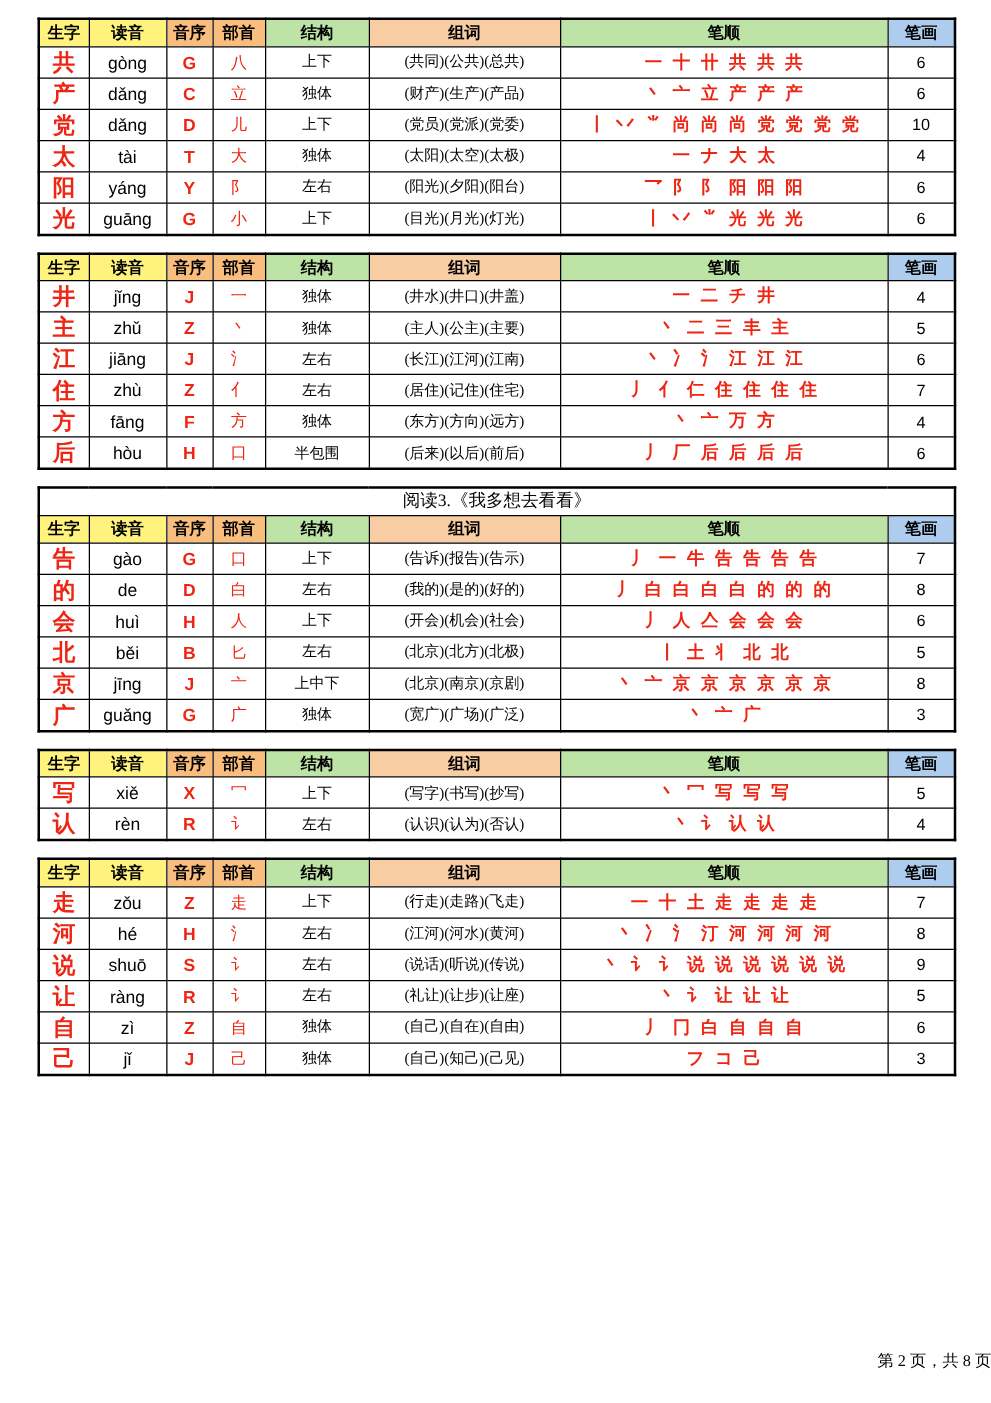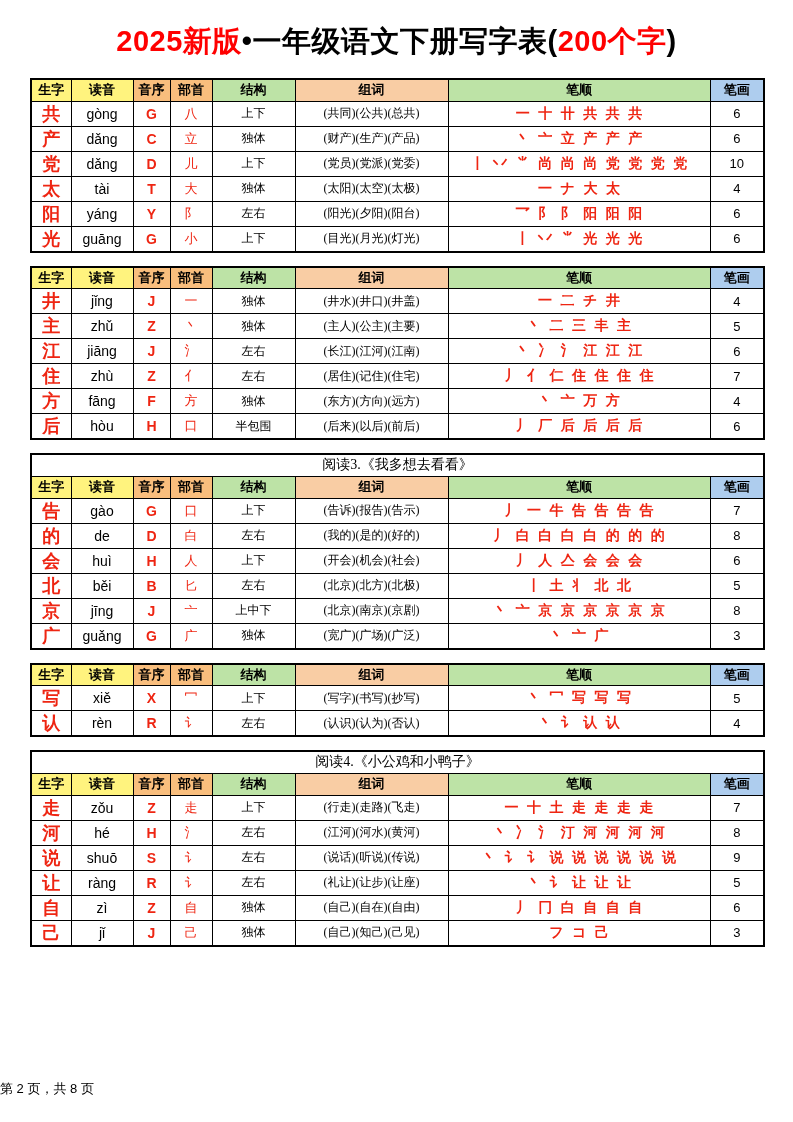--- a/index.html
+++ b/index.html
@@ -41,29 +41,28 @@
   .structure-cell { font-size: 12px; }
   .words-cell { font-size: 12px; letter-spacing: 0; font-family: Liberation Serif, serif; }
   .strokes-cell {
     color: var(--char-red, #ee2512); font-size: 14px; font-weight: bold;
     text-align: left; padding-left: 8px; word-spacing: 5px;
     font-family: "Liberation Serif", "DejaVu Serif", serif;
   }
   .count-cell { font-size: 13px; }
   .footer {
     position: absolute; left: 0; right: 0; bottom: 24px;
-    text-align: left; font-size: 13px;
-    font-family: Liberation Sans, sans-serif;
+    text-align: right; font-size: 13px;
+    font-family: Liberation Serif, serif;
   }
 </style>
 </head>
 <body>
 
 <div class="page">
-  <h1 class="title"><span class="red">2025新版</span><span>•一年级语文下册写字表(</span><span class="red">200个字</span><span>)</span></h1>
 
   <div>
       <table class="grid">
         <colgroup>
           <col style="width: 40px;">
           <col style="width: 62px;">
           <col style="width: 37px;">
           <col style="width: 42px;">
           <col style="width: 83px;">
           <col style="width: 153px;">
@@ -364,23 +363,20 @@
           <col style="width: 62px;">
           <col style="width: 37px;">
           <col style="width: 42px;">
           <col style="width: 83px;">
           <col style="width: 153px;">
           <col style="width: 262px;">
           <col style="width: 54px;">
         </colgroup>
         <tbody>
           <tr>
-            <td colspan="8" class="sec-heading">阅读4.《小公鸡和小鸭子》</td>
-          </tr>
-          <tr>
             <th class="colhead" style="background: rgb(255, 243, 126);">生字</th>
             <th class="colhead" style="background: rgb(255, 243, 126);">读音</th>
             <th class="colhead" style="background: rgb(249, 190, 125);">音序</th>
             <th class="colhead" style="background: rgb(249, 190, 125);">部首</th>
             <th class="colhead" style="background: rgb(189, 227, 166);">结构</th>
             <th class="colhead" style="background: rgb(249, 205, 164);">组词</th>
             <th class="colhead" style="background: rgb(189, 227, 166);">笔顺</th>
             <th class="colhead" style="background: rgb(174, 205, 238);">笔画</th>
           </tr>
           <tr>

